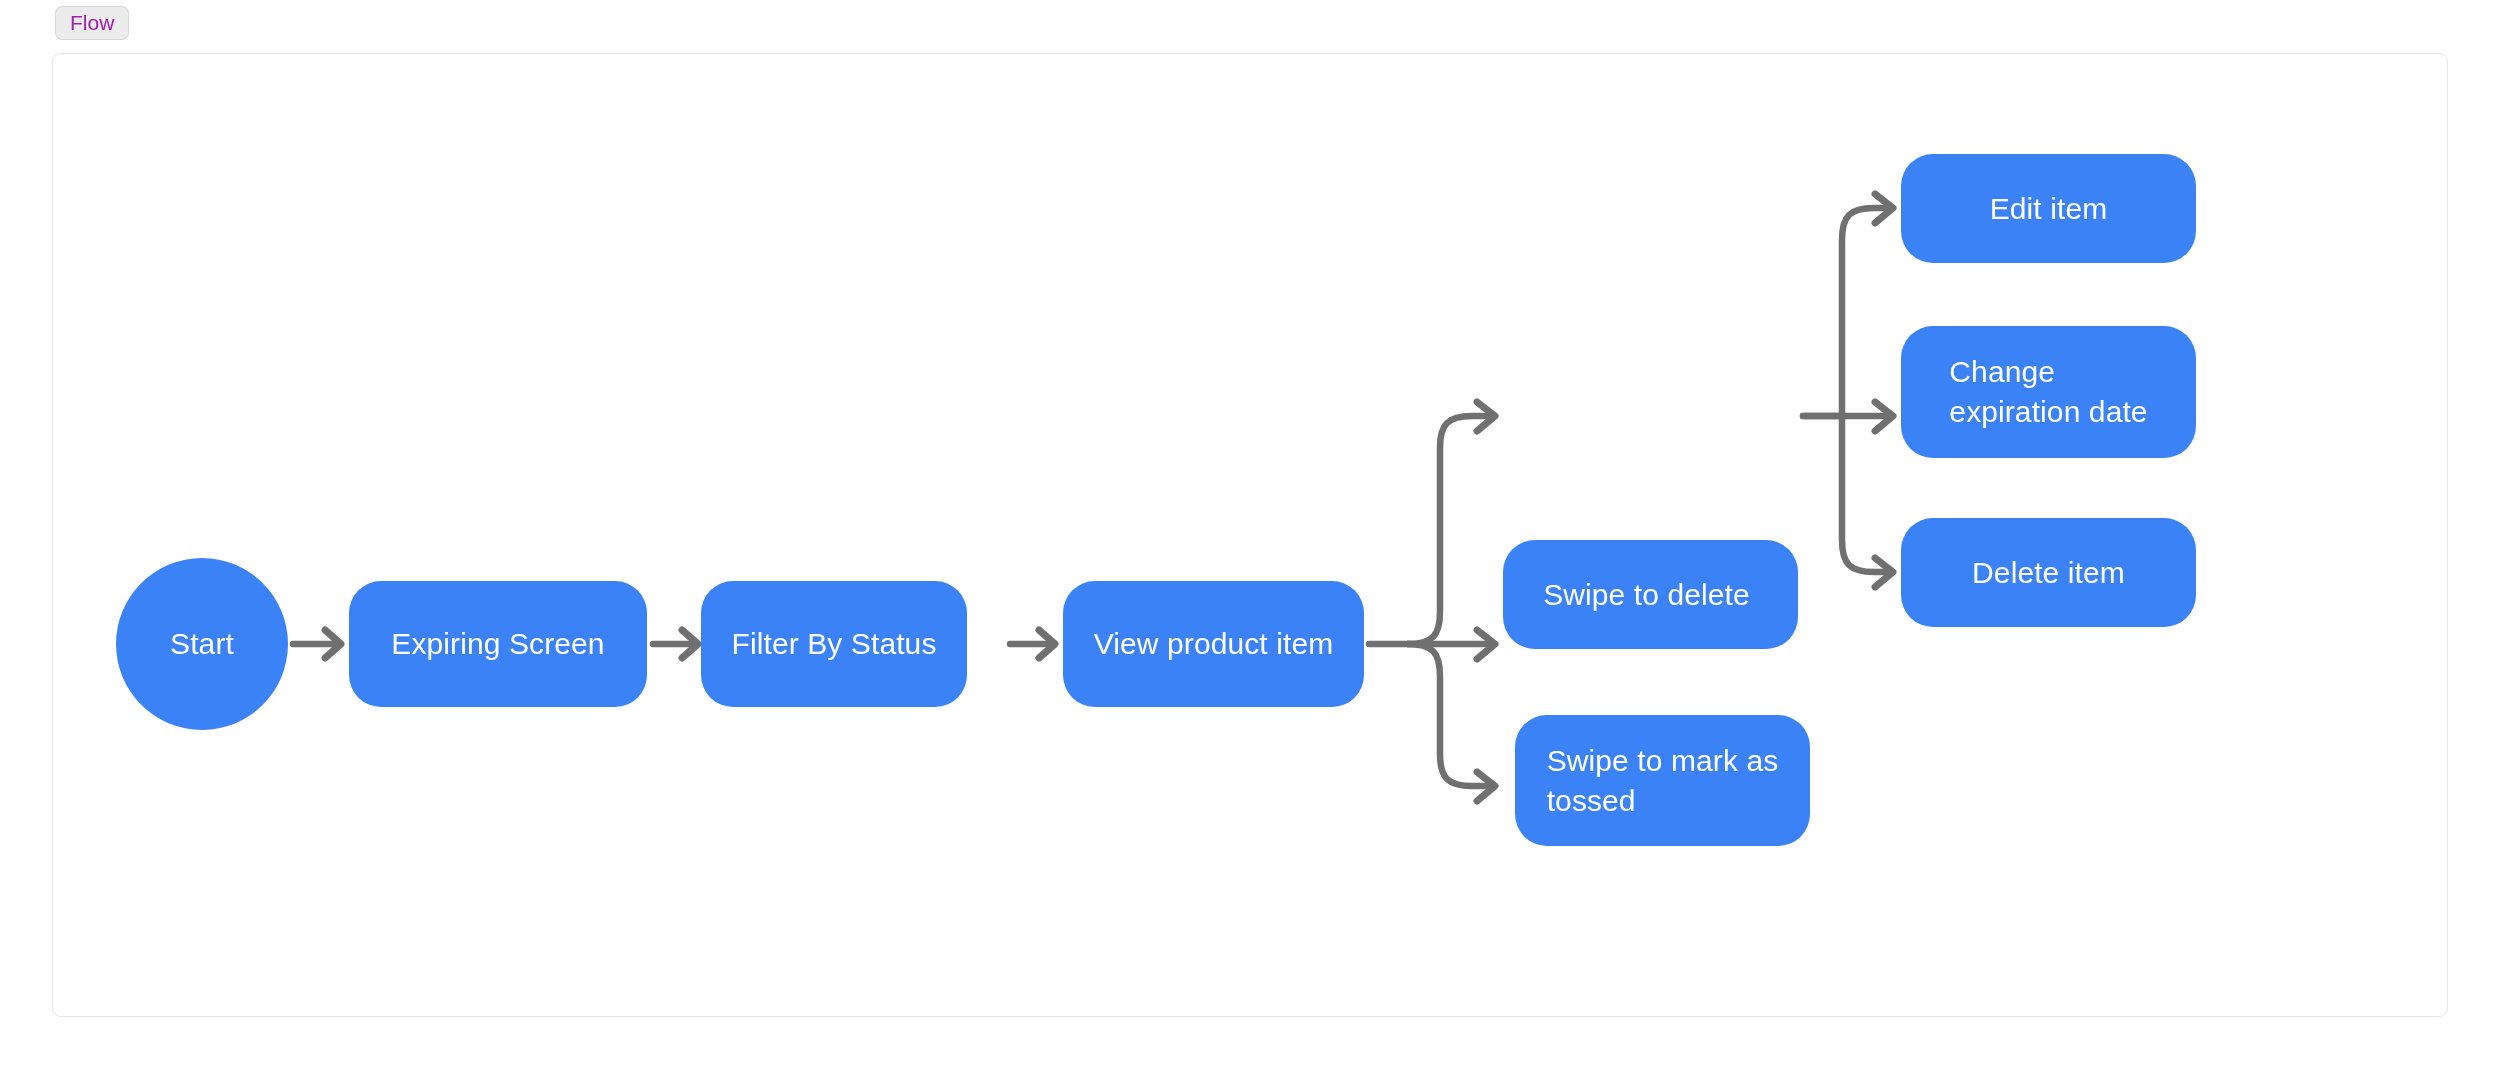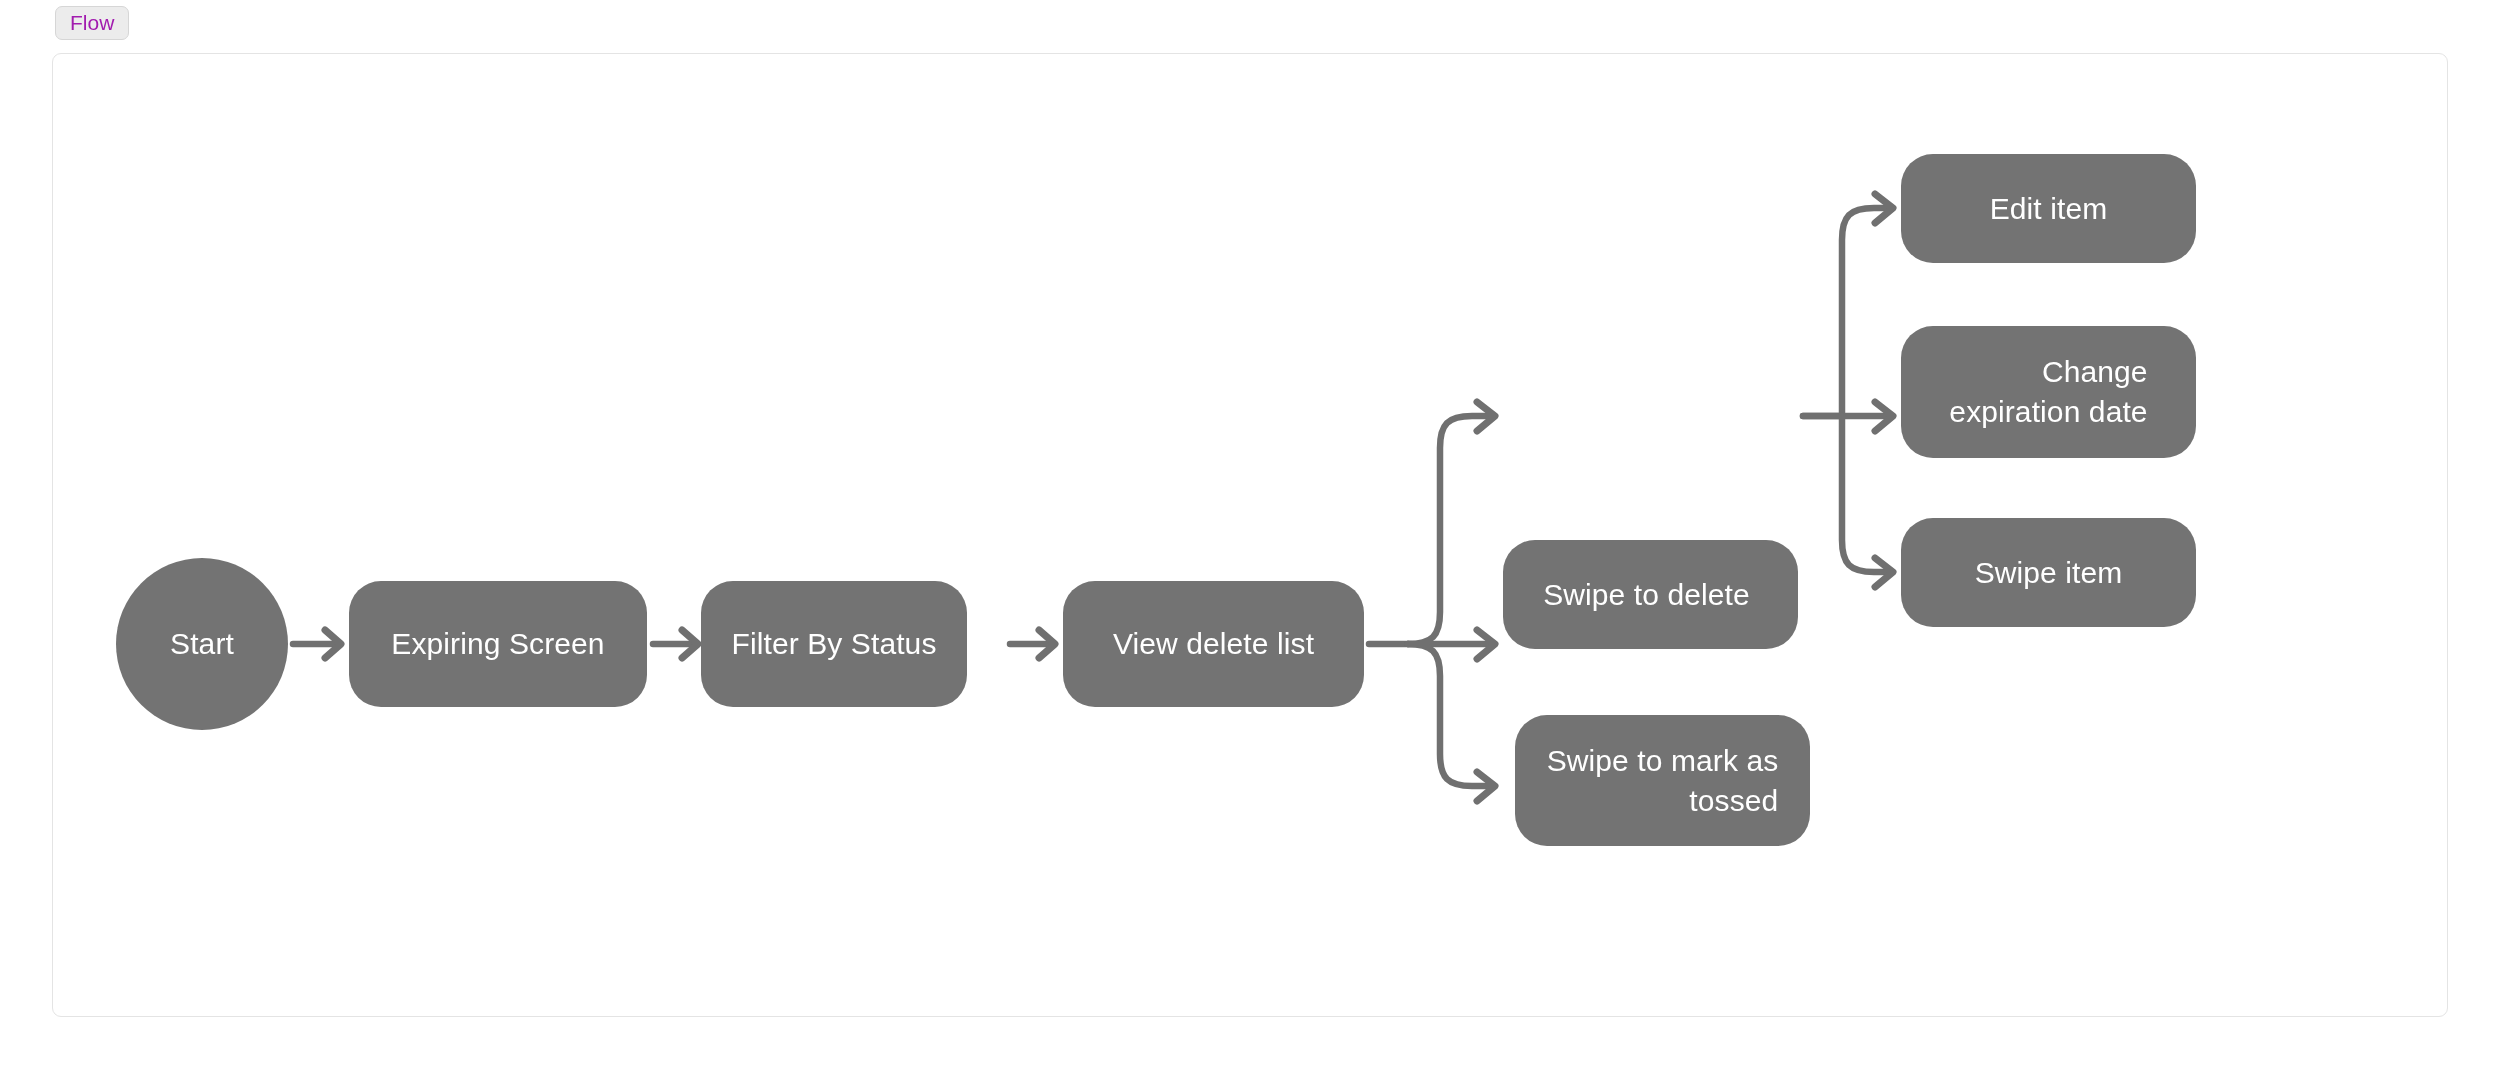--- a/index.html
+++ b/index.html
@@ -55,26 +55,26 @@
     left: 0;
     top: 0;
     width: 2396px;
     height: 964px;
     pointer-events: none;
   }
 
   
   .node {
     position: absolute;
-    background: #737373;
+    background: #3b82f6;
     color: #ffffff;
     display: flex;
     align-items: center;
     justify-content: center;
-    text-align: right;
+    text-align: left;
     font-family: "Liberation Sans", sans-serif;
     font-size: 30px;
     line-height: 1.32;
     letter-spacing: 0.1px;
     box-sizing: border-box;
     padding: 0 14px;
     border-radius: 32px;
     white-space: pre-line;
   }
   .node.circle {
@@ -170,21 +170,21 @@
 
   <div class="node" style="left:296px; top:527px; width:298px; height:126px;">
     <span>Expiring Screen</span>
   </div>
 
   <div class="node" style="left:648px; top:527px; width:266px; height:126px;">
     <span>Filter By Status</span>
   </div>
 
   <div class="node" style="left:1010px; top:527px; width:301px; height:126px;">
-    <span>View delete list</span>
+    <span>View product item</span>
   </div>
 
 
   <div class="node" style="left:1450px; top:486px; width:295px; height:109px;padding-left:6px;">
     <span>Swipe to delete</span>
   </div>
 
   <div class="node" style="left:1462px; top:661px; width:295px; height:131px;">
     <span>Swipe to mark as
 tossed</span>
@@ -193,16 +193,16 @@
   <div class="node" style="left:1848px; top:100px; width:295px; height:109px;">
     <span>Edit item</span>
   </div>
 
   <div class="node" style="left:1848px; top:272px; width:295px; height:132px;">
     <span>Change
 expiration date</span>
   </div>
 
   <div class="node" style="left:1848px; top:464px; width:295px; height:109px;">
-    <span>Swipe item</span>
+    <span>Delete item</span>
   </div>
 
 </div>
 
 </body></html>

